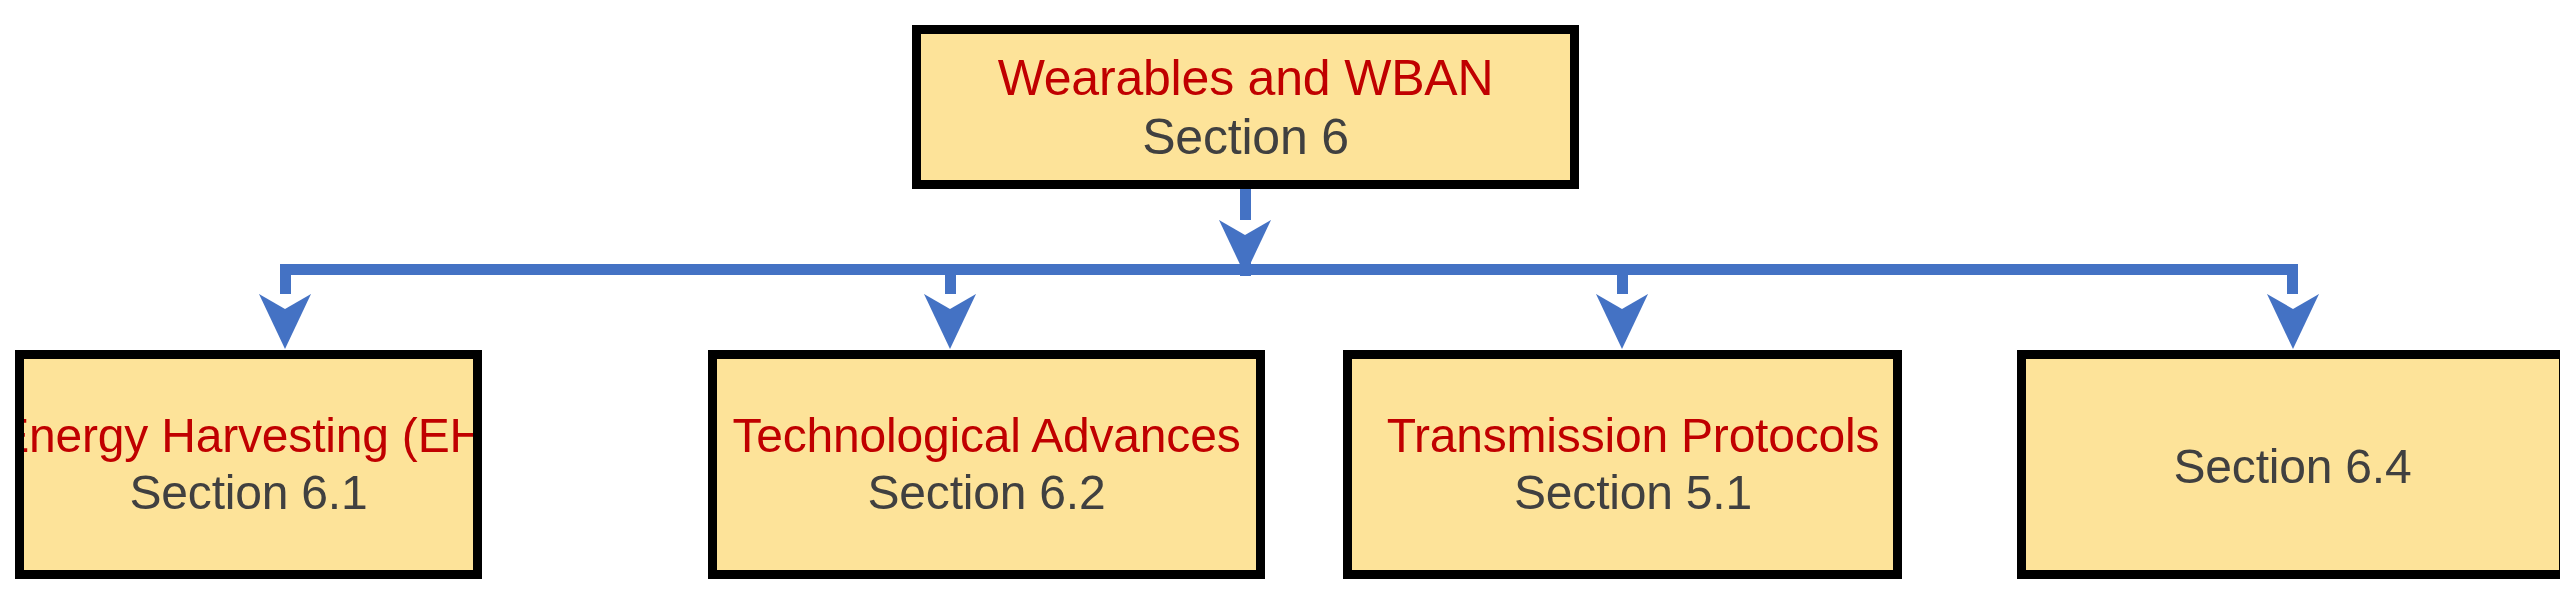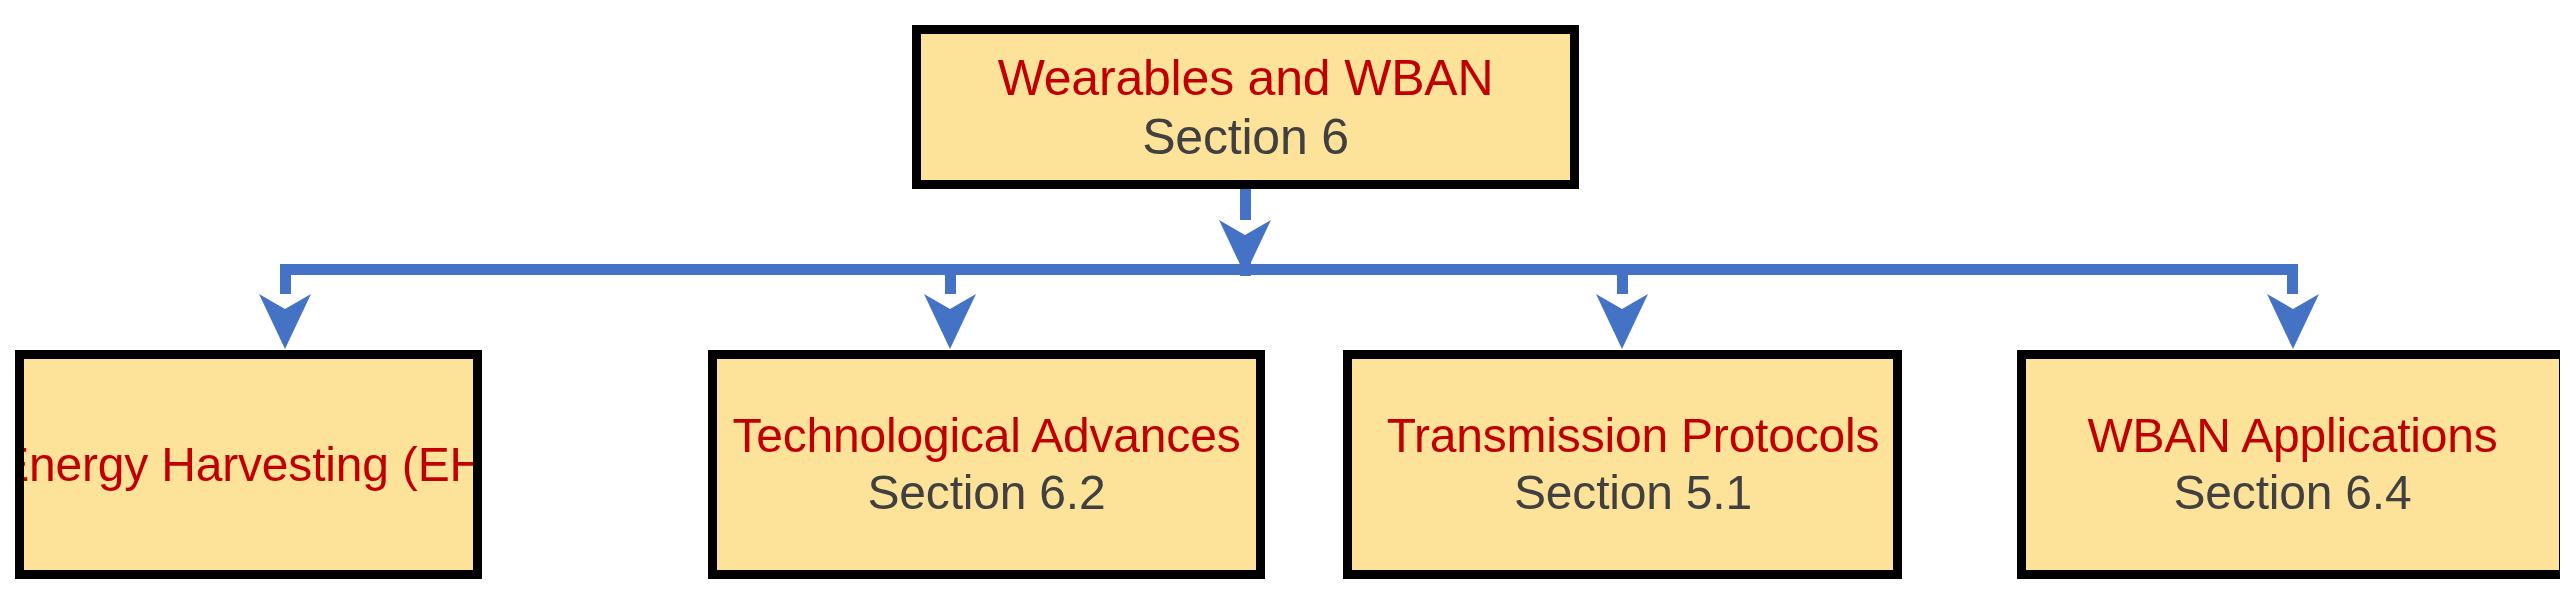--- a/index.html
+++ b/index.html
@@ -139,31 +139,31 @@
   <div class="branch-stem" id="branch-proto"></div>
   <div class="branch-stem" id="branch-apps"></div>
 
   <div class="arrowhead" id="arrow-eh"></div>
   <div class="arrowhead" id="arrow-tech"></div>
   <div class="arrowhead" id="arrow-proto"></div>
   <div class="arrowhead" id="arrow-apps"></div>
 
   <div class="node" id="node-eh">
     <div class="title">Energy Harvesting (EH)</div>
+    <div class="subtitle">Section 6.1</div>
   </div>
 
   <div class="node" id="node-tech">
     <div class="title">Technological Advances</div>
     <div class="subtitle">Section 6.2</div>
   </div>
 
   <div class="node" id="node-proto">
     <div class="title">Transmission Protocols</div>
     <div class="subtitle">Section 5.1</div>
   </div>
 
   <div class="node" id="node-apps">
-    <div class="title">WBAN Applications</div>
     <div class="subtitle">Section 6.4</div>
   </div>
 
 </div>
 
 
 </body></html>

